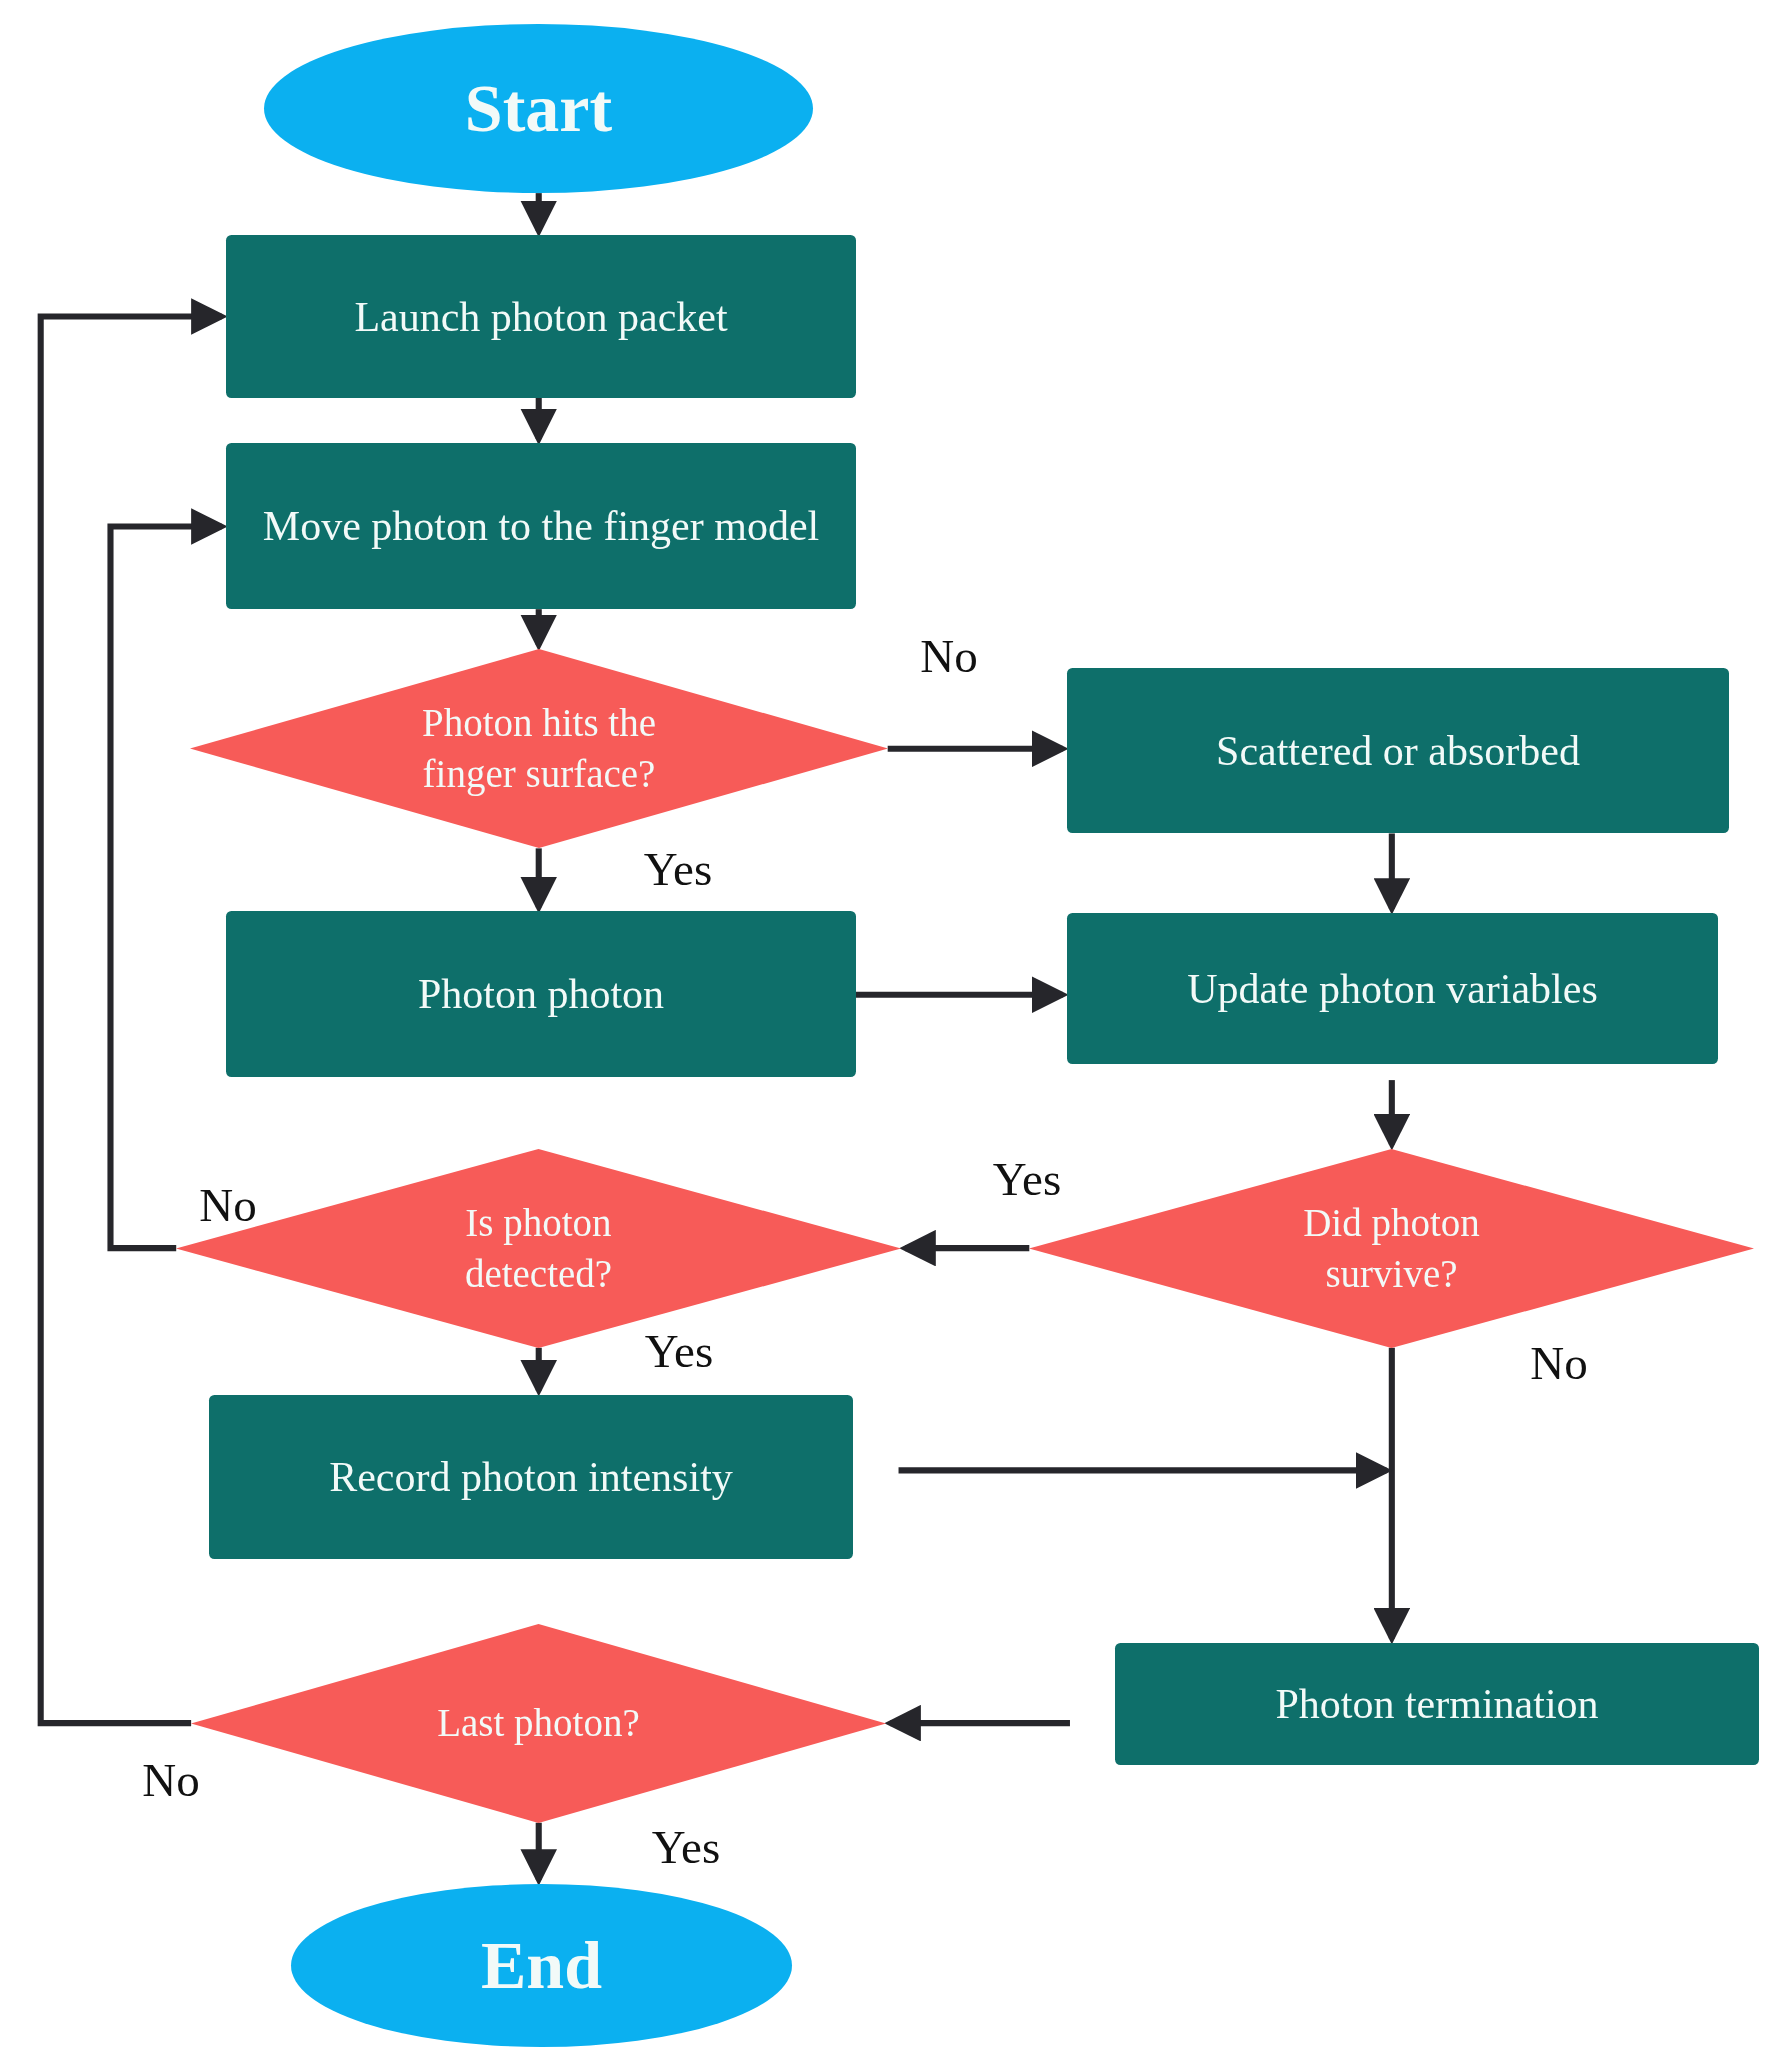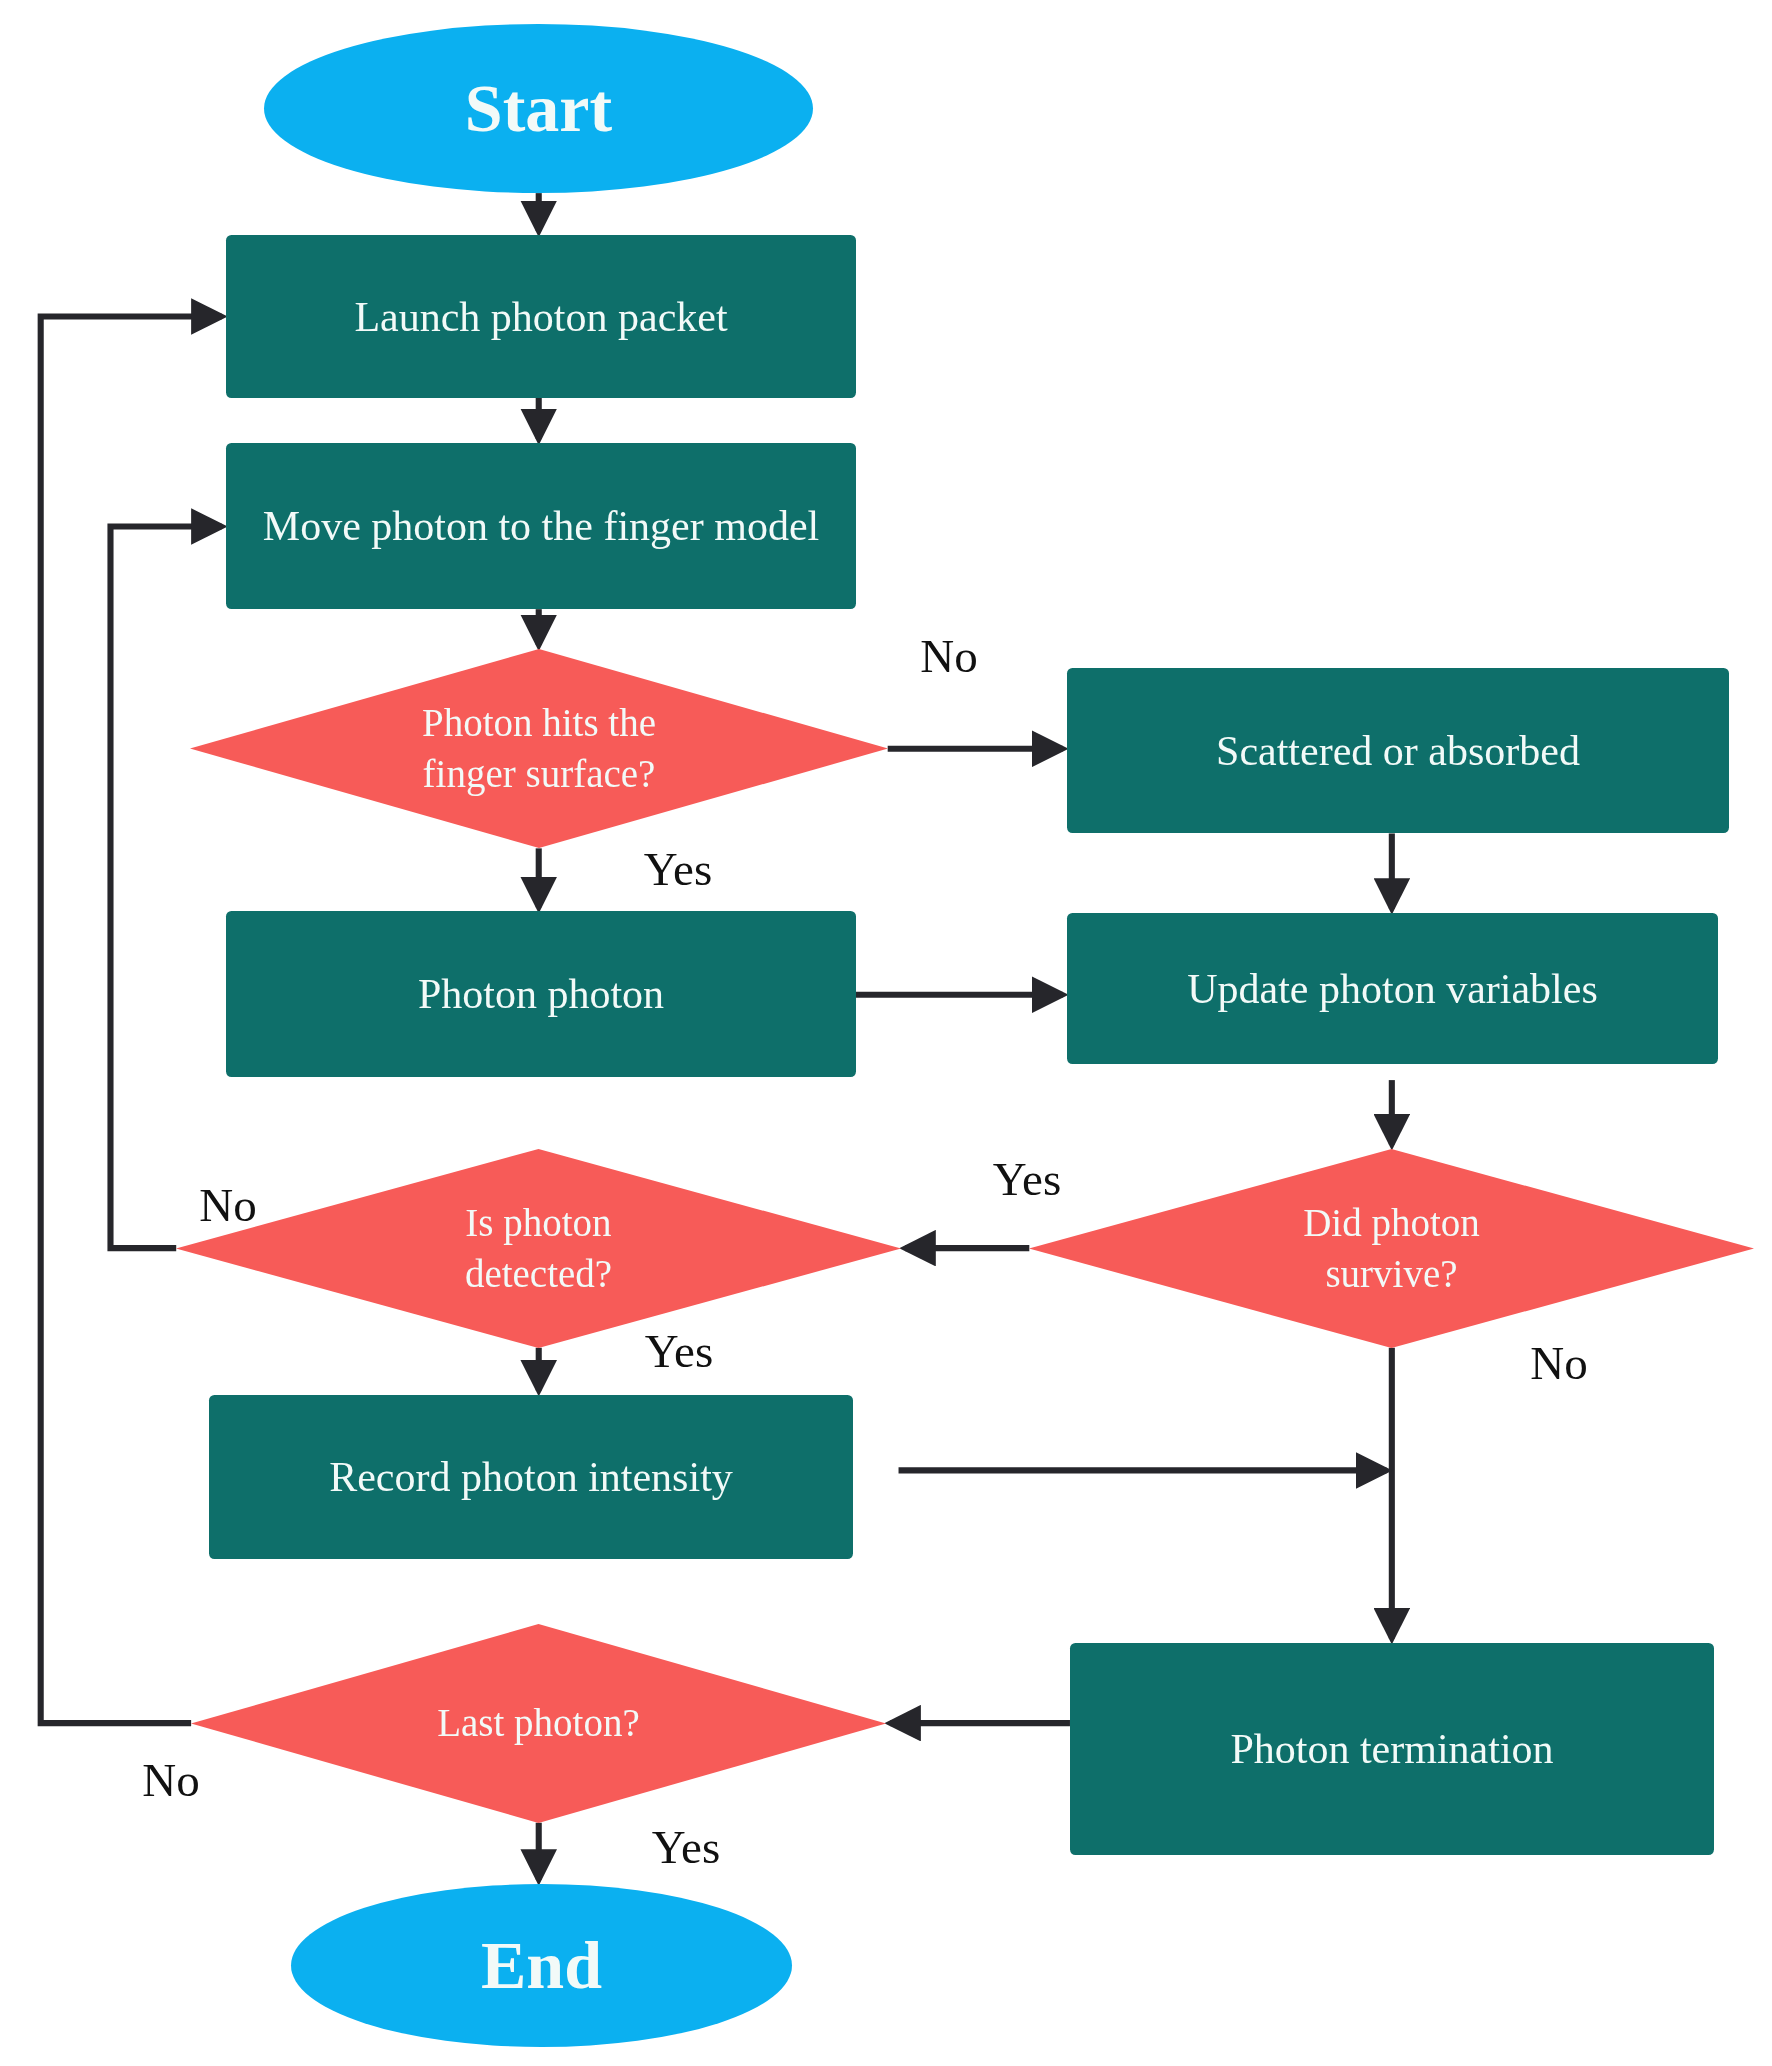--- a/index.html
+++ b/index.html
@@ -121,21 +121,21 @@
 
   <div class="node decision" style="left:176px;top:1149px;width:725px;height:199px">
     <span class="nlabel">Is photon
 detected?</span>
   </div>
 
   <div class="node process" style="left:209px;top:1395px;width:644px;height:164px">
     <span class="nlabel">Record photon intensity</span>
   </div>
 
-  <div class="node process" style="left:1070px;top:1643px;width:644px;height:212px">
+  <div class="node process" style="left:1115px;top:1643px;width:644px;height:122px">
     <span class="nlabel">Photon termination</span>
   </div>
 
   <div class="node decision" style="left:191px;top:1624px;width:695px;height:199px">
     <span class="nlabel">Last photon?</span>
   </div>
 
   <div class="node terminator" style="left:291px;top:1884px;width:501px;height:163px">
     <span class="nlabel">End</span>
   </div>

